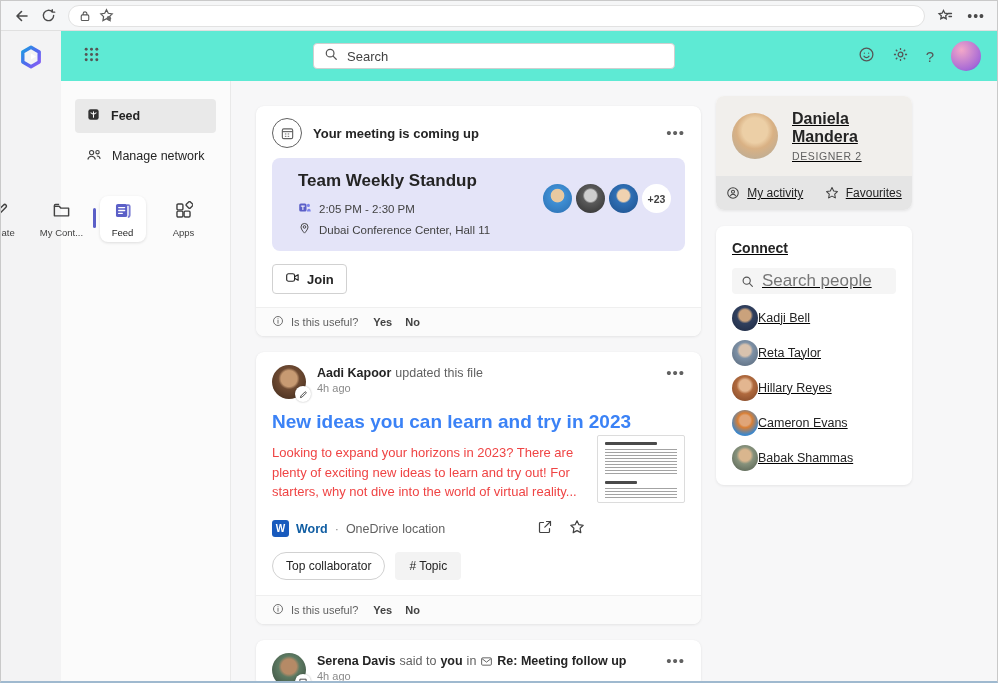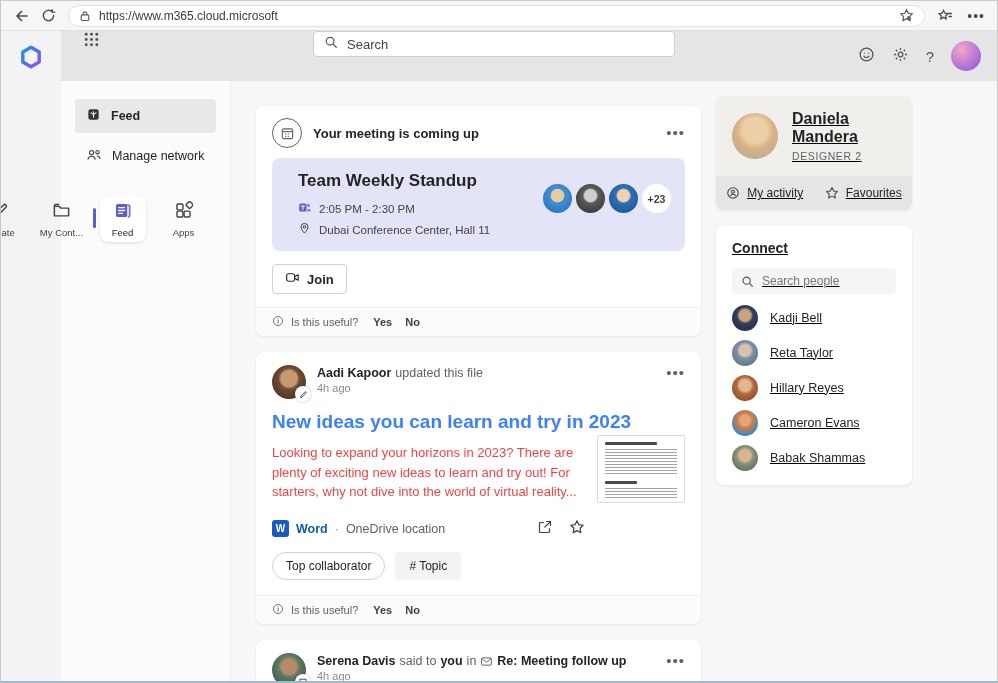--- a/index.html
+++ b/index.html
@@ -20,21 +20,21 @@
   .rail { width:60px; background:#f3f3f4; display:flex; flex-direction:column; align-items:center; flex-shrink:0; }
   .logo { margin-top:13px; }
   .rail-nav { margin-top:122px; display:flex; flex-direction:row; gap:15px; }
   .rail-item { width:46px; padding:5px 0 4px; display:flex; flex-direction:column; align-items:center; gap:3px; color:#424242; cursor:pointer; position:relative; border-radius:8px; }
   .rail-item .lbl { font-size:9.5px; color:#424242; white-space:nowrap; }
   .rail-item.active { background:#fff; box-shadow:0 1px 3px rgba(0,0,0,.12); }
   .rail-item.active .lbl { color:#242424; }
   .rail-indicator { position:absolute; left:-7px; top:12px; width:3px; height:20px; border-radius:2px; background:#5b5fc7; }
 
   .body-col { flex:1; display:flex; flex-direction:column; min-width:0; background:#fdfdfd; }
-  .appheader { height:50px; display:flex; flex-shrink:0; background:#e5e5e5; }
+  .appheader { height:50px; display:flex; align-items:center; flex-shrink:0; background:#5eead4; }
   .waffle { margin-left:22px; cursor:pointer; color:#555; }
   .gsearch { margin-left:213px; width:362px; height:26px; background:#fff; border:1px solid #cfcfcf; border-radius:4px; display:flex; align-items:center; gap:9px; padding:0 10px; }
   .gsearch input { border:0; outline:0; flex:1; font-size:13px; font-family:inherit; background:transparent; color:#242424; }
   .gsearch input::placeholder { color:#424242; }
   .head-right { margin-left:auto; display:flex; align-items:center; gap:17px; margin-right:16px; color:#565656; }
   .head-right .hic { cursor:pointer; }
   .help-q { font-size:15px; color:#565656; cursor:pointer; }
   .avatar { border-radius:50%; flex-shrink:0; }
   .av-user { width:30px; height:30px; background:radial-gradient(circle at 35% 30%, #f3a8c8, #a86ad6 70%, #5a4ae0); cursor:pointer; }
 
@@ -99,24 +99,24 @@
   .av-46 { width:46px; height:46px; }
   .p-name { font-size:16px; font-weight:bold; color:#242424; }
   .p-role { font-size:10.5px; color:#616161; letter-spacing:.6px; margin-top:4px; }
   .p-foot { display:flex; background:#e5e5e5; height:34px; align-items:center; }
   .p-action { flex:1; display:flex; align-items:center; justify-content:center; gap:7px; font-size:12px; color:#242424; cursor:pointer; }
   .p-div { width:1px; background:#e6e6e6; margin:6px 0; }
 
   .connect-card { margin-top:16px; background:#fff; border-radius:8px; box-shadow:0 1px 3px rgba(0,0,0,.08); padding:14px 16px 10px; }
   .c-title { font-size:14px; font-weight:bold; color:#242424; }
   .c-search { margin-top:12px; height:26px; background:#f5f5f5; border-radius:4px; display:flex; align-items:center; gap:8px; padding:0 9px; }
-  .c-search input { border:0; outline:0; background:transparent; flex:1; font-size:12px; font-family:inherit; color:#242424; }
+  .c-search input { border:0; outline:0; background:transparent; flex:1; font-size:17px; font-family:inherit; color:#242424; }
   .c-search input::placeholder { color:#767676; }
   .c-list { margin-top:6px; }
-  .c-person { height:35px; display:flex; align-items:center; gap:12px; cursor:pointer; }
+  .c-person { height:35px; display:flex; align-items:center; cursor:pointer; }
   .av-26 { width:26px; height:26px; }
   .c-name { font-size:12.5px; color:#242424; }
 
   
   .ph-blue   { background:radial-gradient(circle at 50% 40%, #e8c9a0 28%, #3f8fd4 32%, #2a6db0); }
   .ph-gray   { background:radial-gradient(circle at 50% 40%, #cfcfcf 26%, #5a5a5a 34%, #2e2e2e); }
   .ph-teal   { background:radial-gradient(circle at 50% 40%, #f0d2b0 26%, #2f6fb5 34%, #1d4f8a); }
   .ph-blonde { background:radial-gradient(circle at 50% 38%, #eccfa6 34%, #d9b184 50%, #b0ab9e); }
   .ph-brown  { background:radial-gradient(circle at 50% 40%, #c79a72 30%, #6e4a32 40%, #3e2a1c); }
   .ph-green  { background:radial-gradient(circle at 50% 40%, #b58a66 28%, #5d7a62 40%, #36463a); }
@@ -142,21 +142,20 @@
           <path d="M13.5 8a5.5 5.5 0 1 1-1.6-3.9M12 1.8v2.6h2.6"></path>
         </svg>
     </span>
     <div class="url-pill">
       <span style="color:#5a5a5a">
         <svg width="12" height="12" viewBox="0 0 16 16" fill="none" stroke="currentColor" stroke-width="1.5">
             <rect x="3" y="6.5" width="10" height="7.5" rx="1.5"></rect>
             <path d="M5.5 6.5V5a2.5 2.5 0 0 1 5 0v1.5"></path>
           </svg>
       </span>
-      <span class="url-text">https://www.m365.cloud.microsoft</span>
       <span style="color:#5a5a5a">
         <svg width="15" height="15" viewBox="0 0 16 16" fill="none" stroke="currentColor" stroke-width="1.3">
             <path d="M8 1.8l1.9 3.8 4.2.6-3 3 .7 4.2L8 11.4l-3.8 2 .7-4.2-3-3 4.2-.6z"></path>
             <circle cx="10.5" cy="11" r="2.4" fill="#6a6a6a" stroke="none"></circle>
           </svg>
       </span>
     </div>
     <div class="chrome-right">
       <span>
         <svg width="16" height="16" viewBox="0 0 16 16" fill="none" stroke="currentColor" stroke-width="1.3" stroke-linecap="round">

